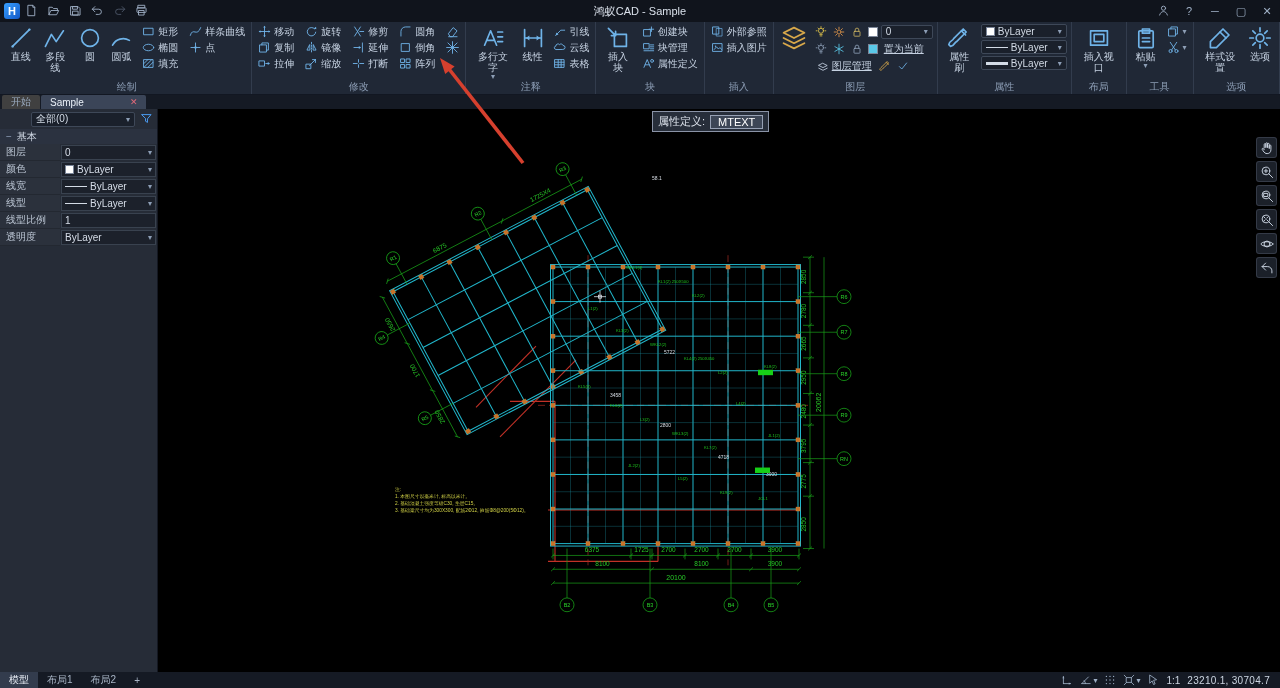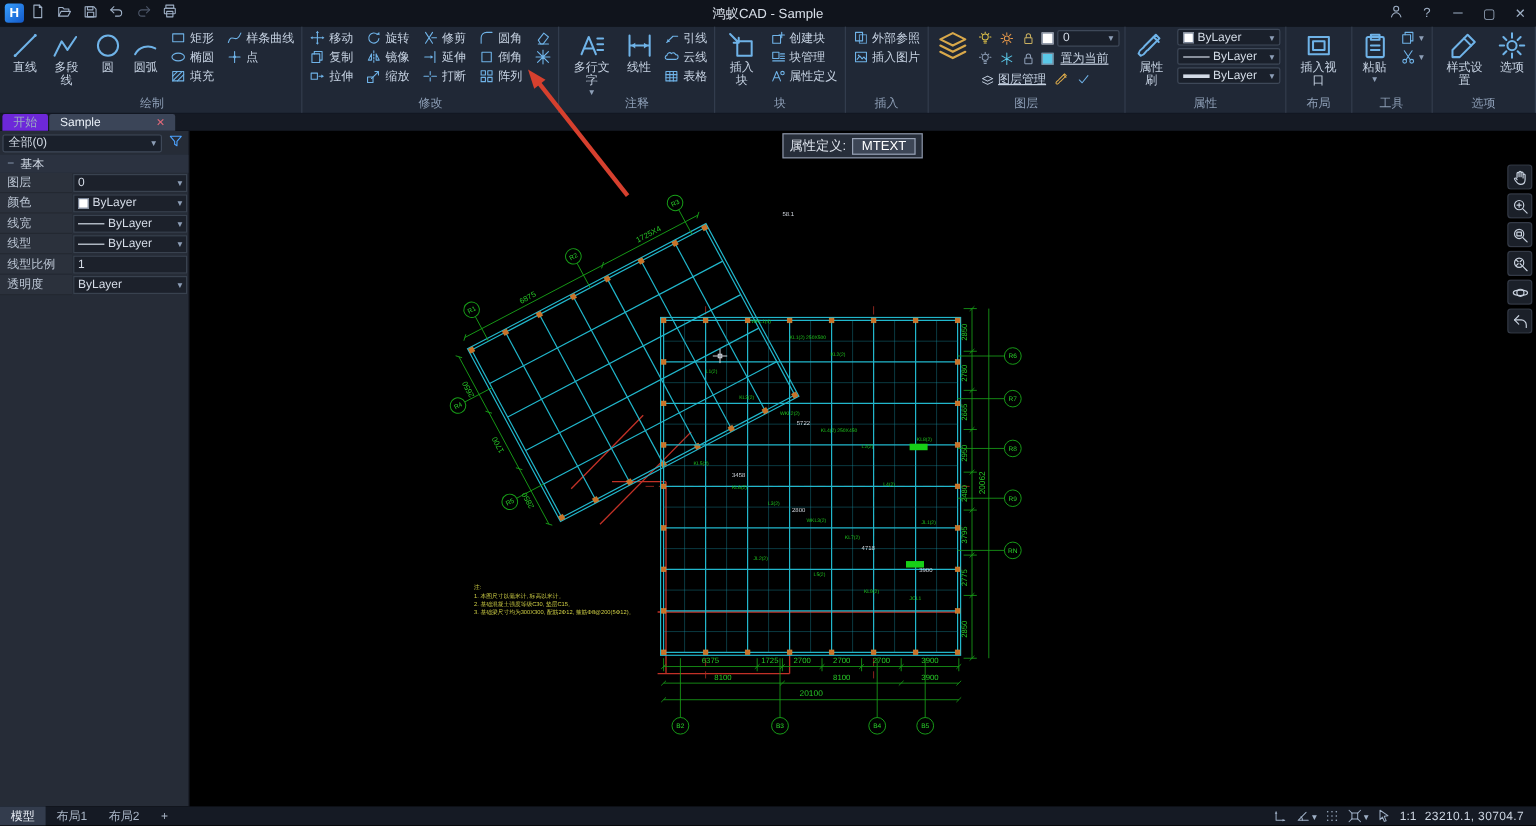--- a/index.html
+++ b/index.html
@@ -49,30 +49,30 @@
     height:14px;font-size:10px;color:#d3dbe6;padding:0 4px;border-radius:2px;}
   .drop .caret{margin-left:auto;font-size:8px;color:#8d9eb6;}
   .dropcol{display:flex;flex-direction:column;gap:2px;}
   .dropcol .drop{width:86px;}
   .lsample{width:22px;height:1px;background:#d3dbe6;display:inline-block;}
   .lsample.thick{height:3px;}
 
   
   .docbar{flex:0 0 14px;background:#151a24;display:flex;align-items:flex-end;padding-left:2px;z-index:5;}
   .dtab{height:14px;display:flex;align-items:center;padding:0 9px;font-size:10px;color:#9aabc0;
-    background:#6d28d9;margin-right:1px;border-radius:2px 2px 0 0;}
+    background:#404040;margin-right:1px;border-radius:2px 2px 0 0;}
   .dtab.active{background:#3b4558;color:#eaf0f8;gap:40px;}
   .dtab .x{color:#e2697a;margin-left:6px;font-size:9px;}
 
   
   .main{flex:1;display:flex;min-height:0;}
   .props{flex:0 0 158px;background:#262c37;display:flex;flex-direction:column;font-size:10px;color:#c5cedb;
     border-right:1px solid #141822;}
   .props-top{display:flex;align-items:center;gap:2px;padding:2px 2px;}
-  .props-top .drop{flex:1;height:15px;}
+  .props-top .drop{flex:1;height:15px;margin-left:29px;}
   .qsel{width:18px;height:16px;display:flex;align-items:center;justify-content:center;color:#4da3ff;}
   .section{height:15px;background:#2b3240;display:flex;align-items:center;gap:5px;padding-left:6px;color:#d2dae6;}
   .section .minus{color:#8d9eb6;font-size:10px;}
   .prow{display:flex;height:17px;}
   .plabel{flex:0 0 60px;background:#2b313c;border-bottom:1px solid #232831;padding-left:6px;
     display:flex;align-items:center;color:#bcc6d4;}
   .pval{flex:1;margin:1px;background:#1c212b;border:1px solid #39424f;display:flex;align-items:center;
     gap:3px;padding:0 3px;color:#d6dde8;}
   .pval .caret{margin-left:auto;font-size:8px;color:#8d9eb6;}
   .pchip{width:9px;height:9px;border:1px solid #7b8699;display:inline-block;}

